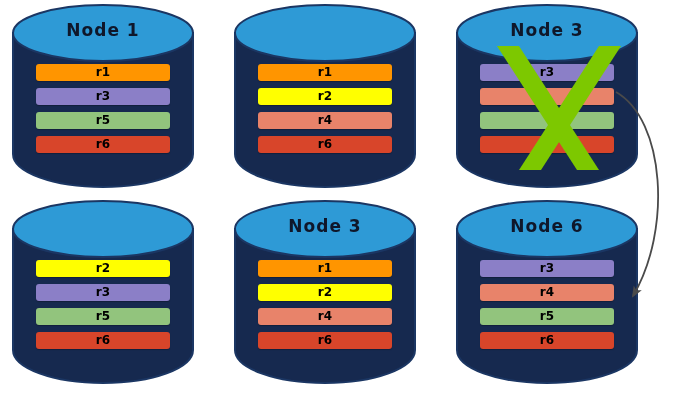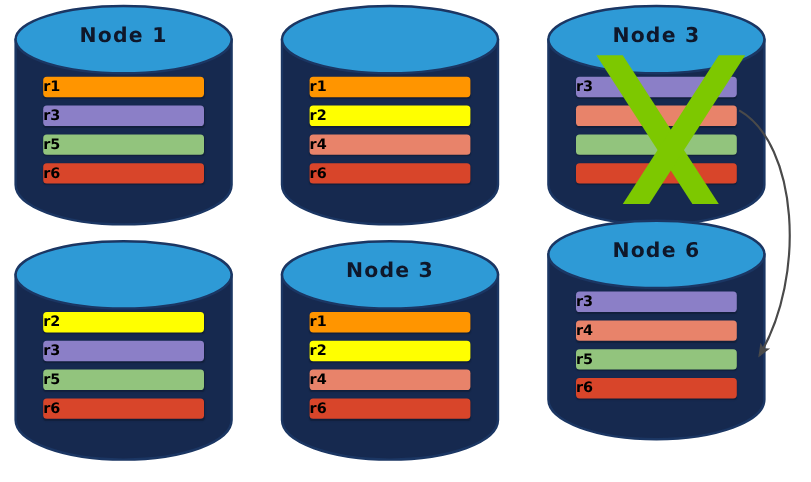--- a/index.html
+++ b/index.html
@@ -56,21 +56,21 @@
     margin-bottom: 7px;
     border-radius: 3px;
     box-shadow: 0 1px 1px rgba(0,0,0,0.25);
   }
   .bar-label {
     position: absolute;
     left: 0;
     right: 0;
     top: 0;
     line-height: 17px;
-    text-align: left;
+    text-align: center;
     font-size: 12px;
     font-weight: bold;
     color: #000000;
     font-family: "DejaVu Sans", sans-serif;
   }
   .xmark {
     position: absolute;
     z-index: 4;
     pointer-events: none;
   }
@@ -186,21 +186,21 @@
             <span class="bar-label">r2</span>
           </div>
           <div class="bar" style="background: rgb(232, 131, 106);">
             <span class="bar-label">r4</span>
           </div>
           <div class="bar" style="background: rgb(216, 69, 42);">
             <span class="bar-label">r6</span>
           </div>
         </div>
       </div>
-      <div class="node" style="left: 448px; top: 181px;">
+      <div class="node" style="left: 448px; top: 198px;">
         <svg class="node-svg" viewBox="0 0 198 188">
           <path d="M9,31 L9,152 A90,33 0 0 0 189,152 L189,31 Z" fill="#16294f" stroke="#1b3663" stroke-width="2"></path>
           <ellipse cx="99" cy="31" rx="90" ry="28" fill="#2e9ad6" stroke="#1b3663" stroke-width="2"></ellipse>
         </svg>
         <div class="node-title">Node 6</div>
         <div class="bars">
           <div class="bar" style="background: rgb(139, 127, 199);">
             <span class="bar-label">r3</span>
           </div>
           <div class="bar" style="background: rgb(232, 131, 106);">

